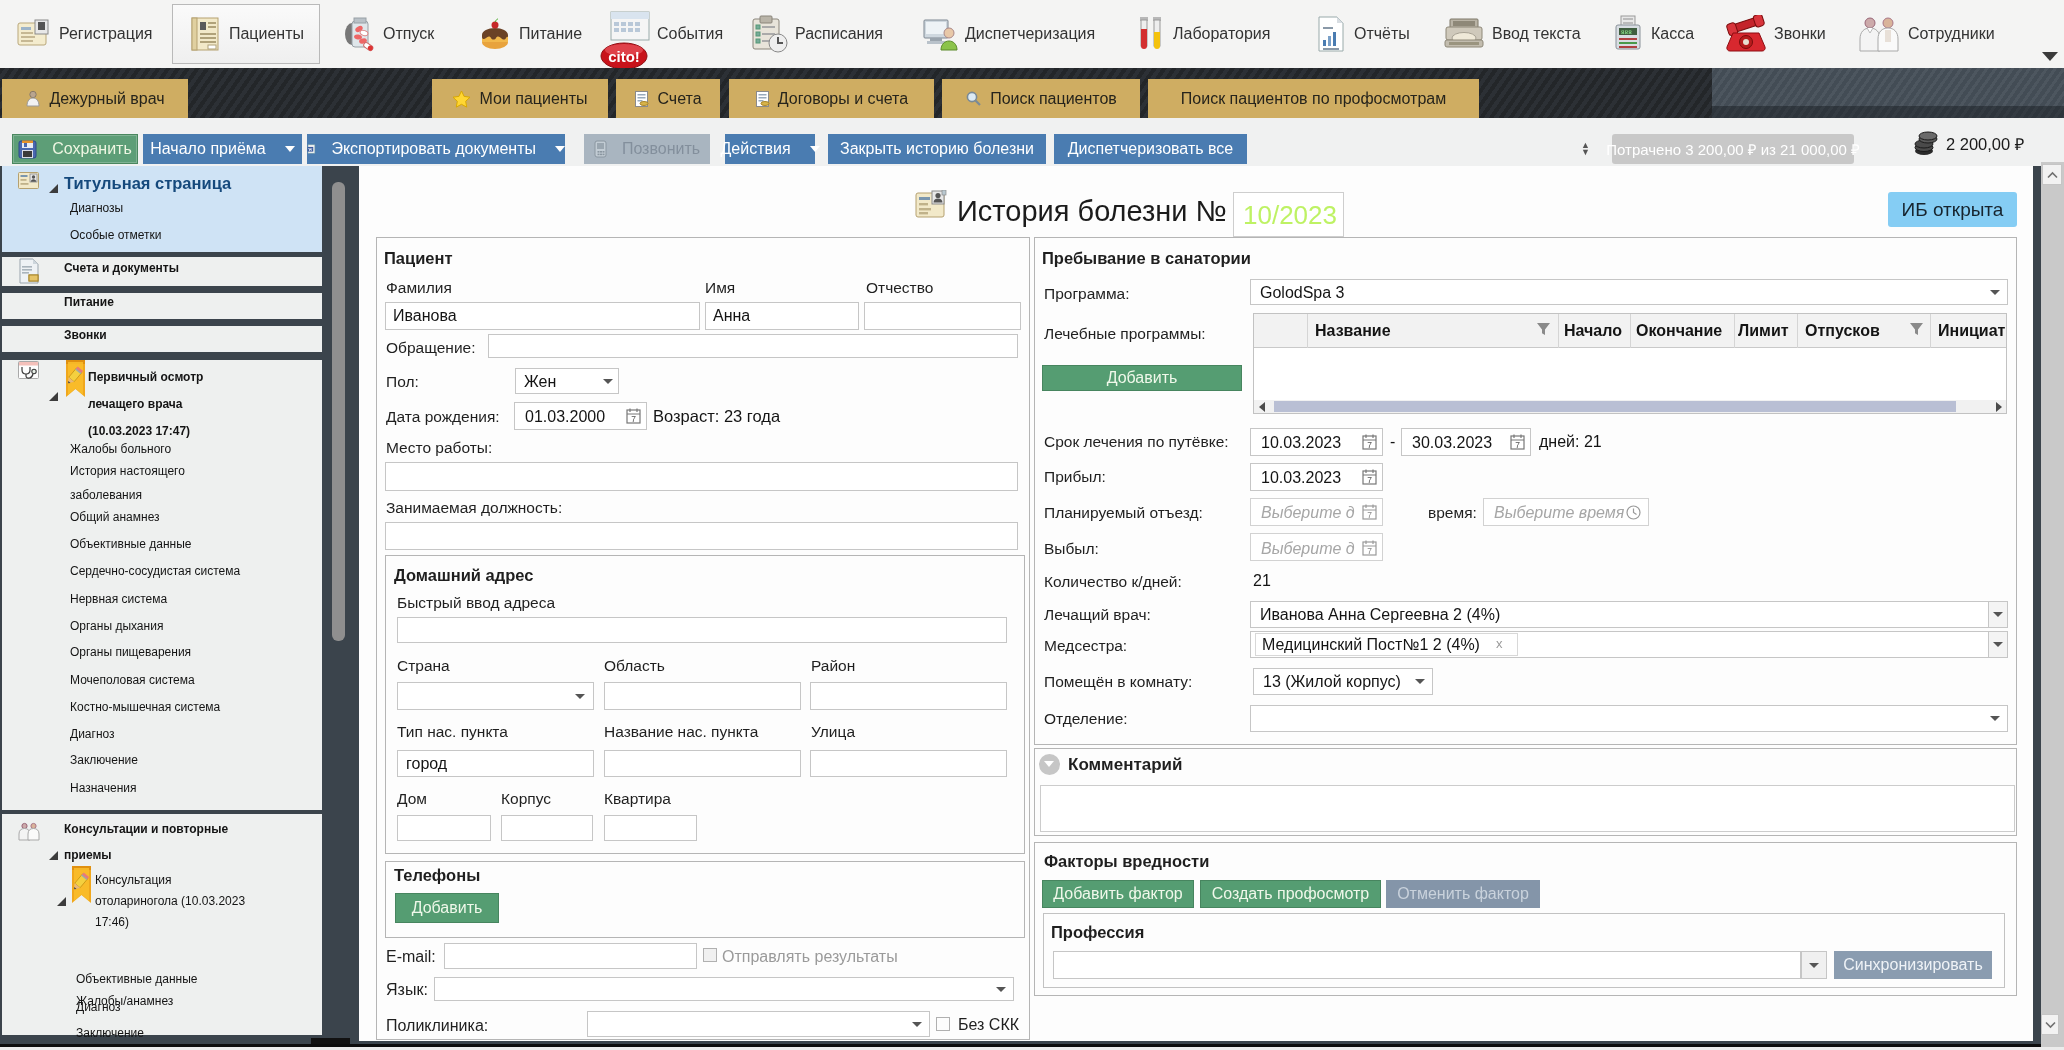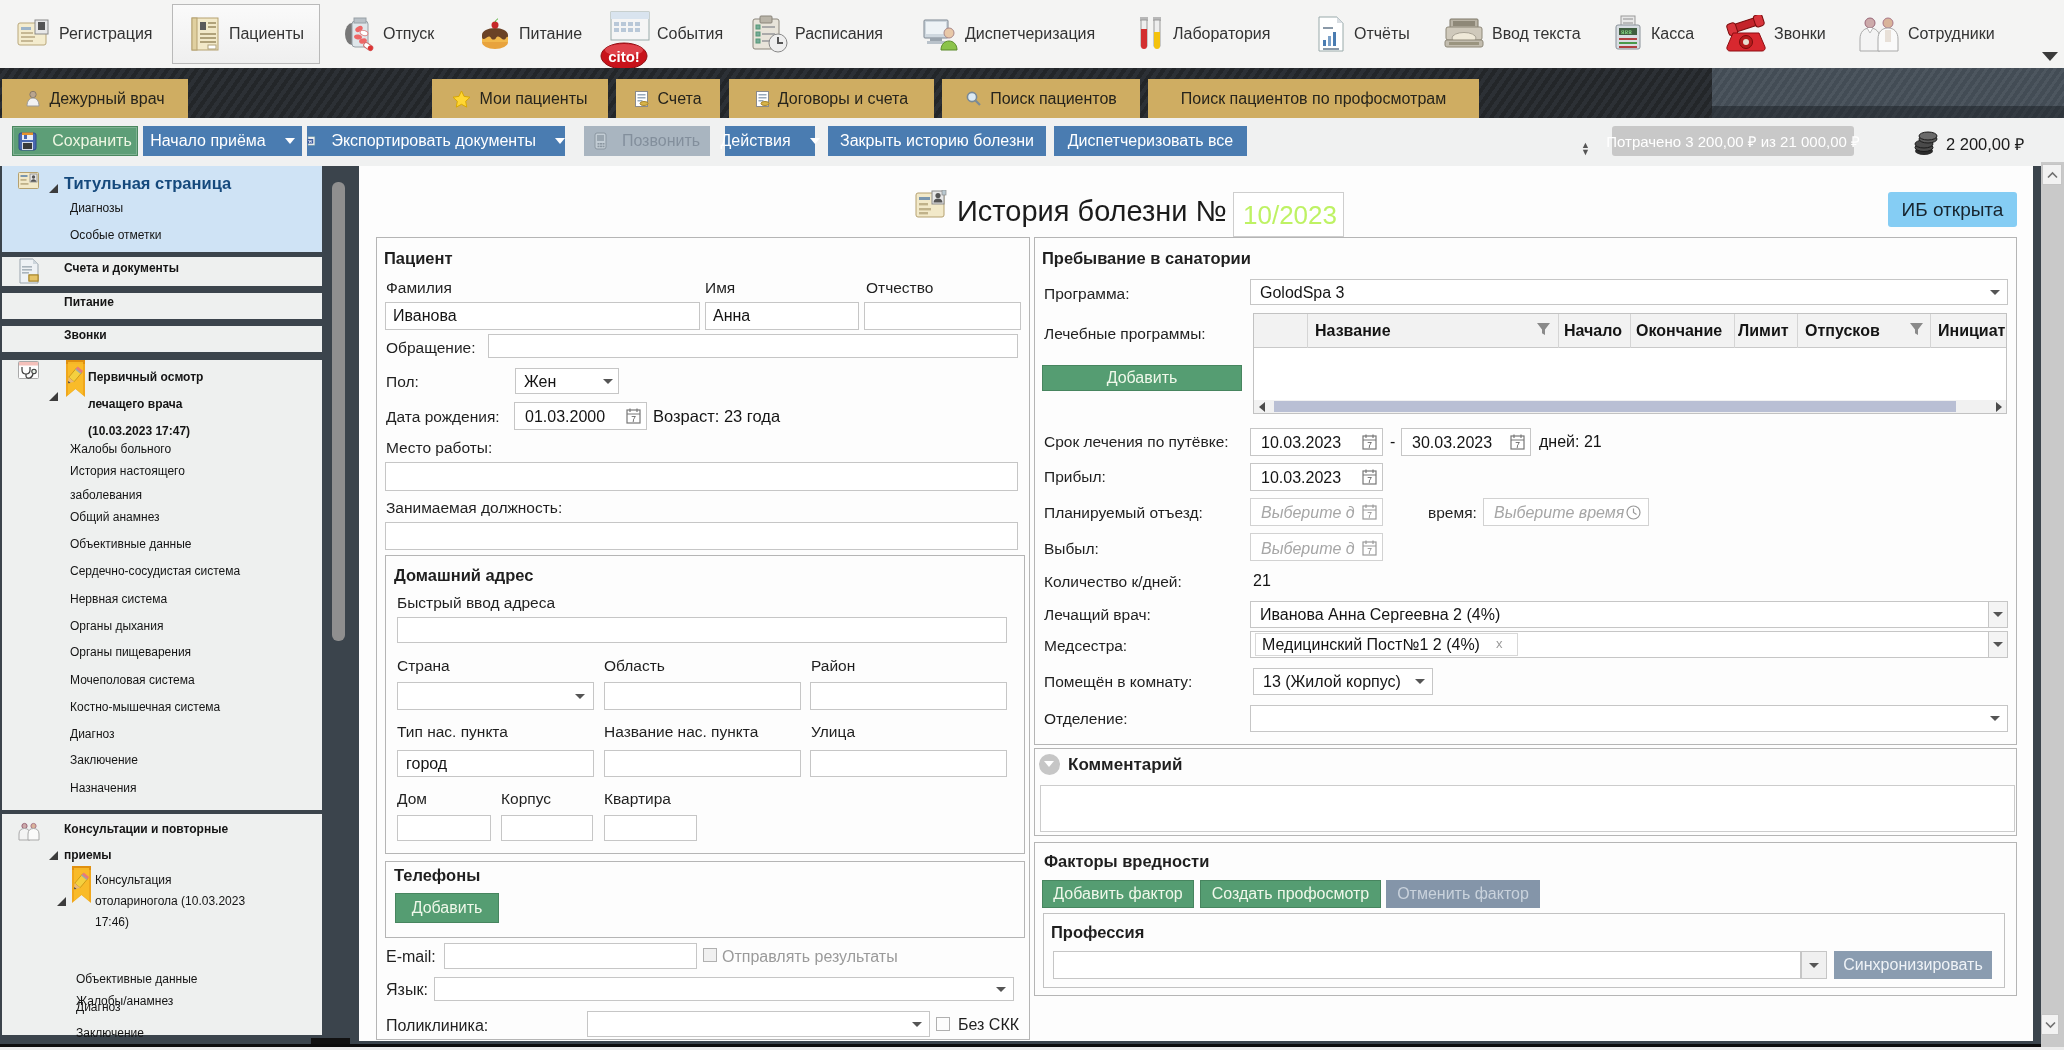--- a/index.html
+++ b/index.html
@@ -4,21 +4,21 @@
 *{margin:0;padding:0;box-sizing:border-box}
 html,body{width:2064px;height:1050px;overflow:hidden}
 body{position:relative;font-family:"Liberation Sans",sans-serif;background:#3b444c;font-size:16px;color:#1c1c1c}
 .abs{position:absolute}
 .toolbar{position:absolute;left:0;top:0;width:2064px;height:68px;background:#f4f4f3}
 .ti{position:absolute;top:0;height:68px;display:flex;align-items:center;gap:7px;font-size:16px;color:#333;white-space:nowrap}
 .tabband{position:absolute;left:0;top:68px;width:2064px;height:50px;background:repeating-linear-gradient(125deg,#232629 0 4px,#2c3035 4px 8px)}
 .gtab{position:absolute;top:11px;height:39px;background:#cfad62;display:flex;align-items:center;justify-content:center;gap:8px;font-size:16px;color:#26241c;white-space:nowrap}
 .wtab{position:absolute;top:11px;height:39px;background:#fcfcfc;display:flex;align-items:center;justify-content:center;gap:8px;font-size:16px;color:#1f2b38;white-space:nowrap}
 .btnrow{position:absolute;left:0;top:118px;width:2064px;height:48px;background:#f0f1f1}
-.bb{position:absolute;top:8px;height:30px;display:flex;align-items:center;justify-content:center;gap:15px;font-size:16px;color:#fff;white-space:nowrap}
+.bb{position:absolute;top:16px;height:30px;display:flex;align-items:center;justify-content:center;gap:15px;font-size:16px;color:#fff;white-space:nowrap}
 .blue{background:#4a7cb1}
 .green{background:#5d9e77;border:1px solid #4a875f;box-shadow:inset 0 0 0 1px rgba(255,255,255,.22);color:#eef6e2}
 .dis{background:#a9b5c0;color:#838f9c}
 .caret{display:inline-block;width:0;height:0;border-left:5px solid transparent;border-right:5px solid transparent;border-top:6px solid #fff;margin-left:4px}
 .sb{position:absolute;left:2px;width:320px;background:#eef0ef;overflow:hidden}
 .sbt{position:absolute;font-size:12px;color:#141414;white-space:nowrap}
 .sbb{font-weight:bold}
 .tri{position:absolute;width:0;height:0;border-left:9px solid transparent;border-bottom:9px solid #3c3c3c}
 .inp{position:absolute;background:#fff;border:1px solid #c6c6c6}
 .lbl{position:absolute;font-size:15.5px;color:#1f1f1f;white-space:nowrap}

